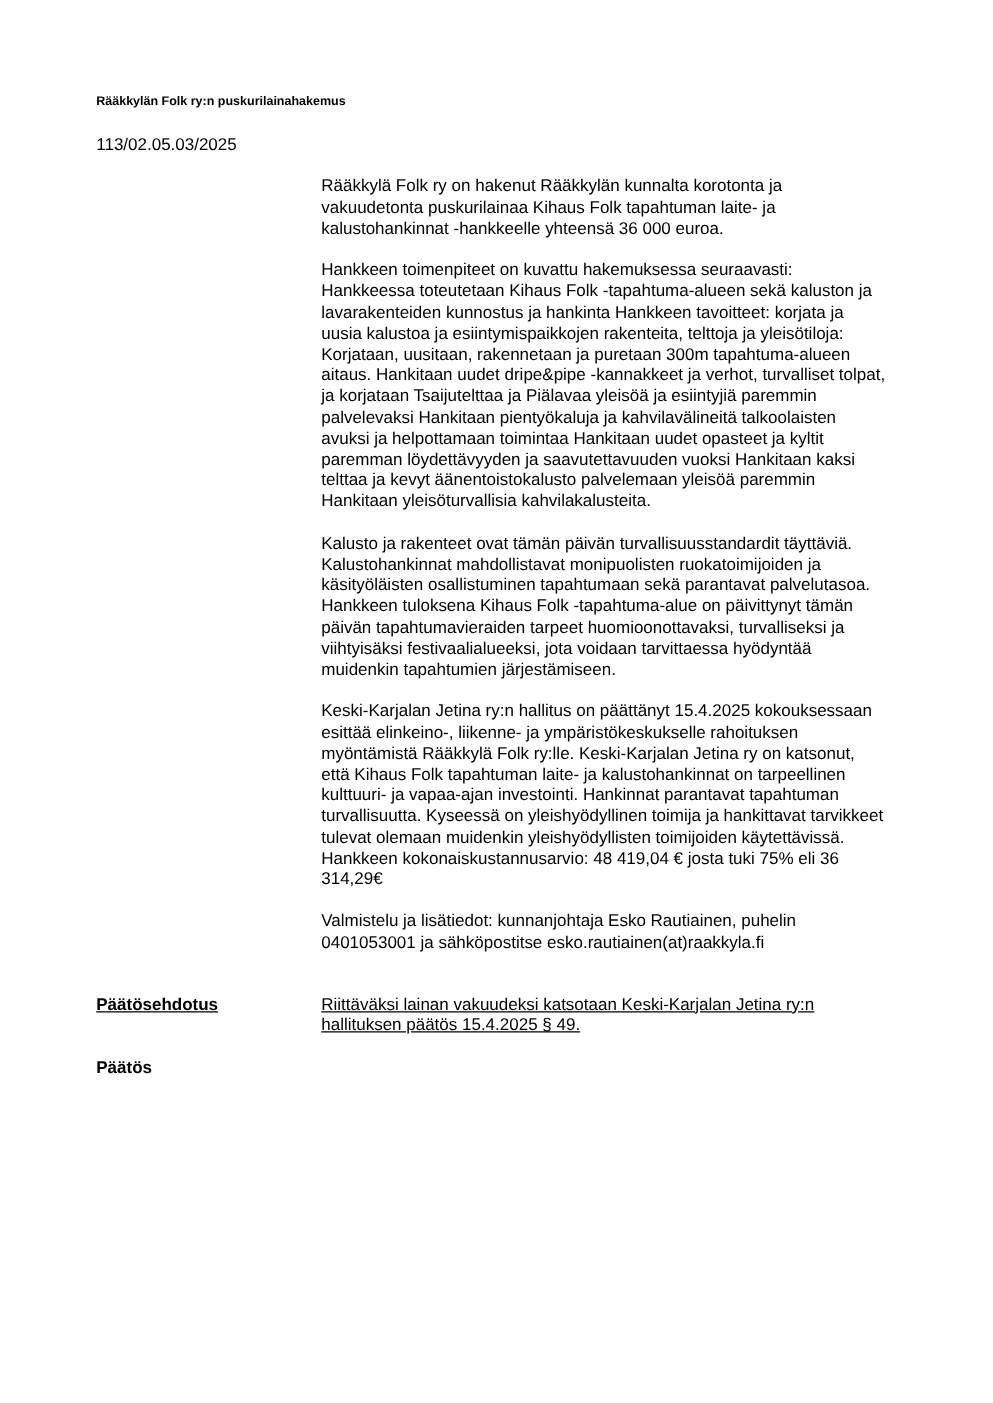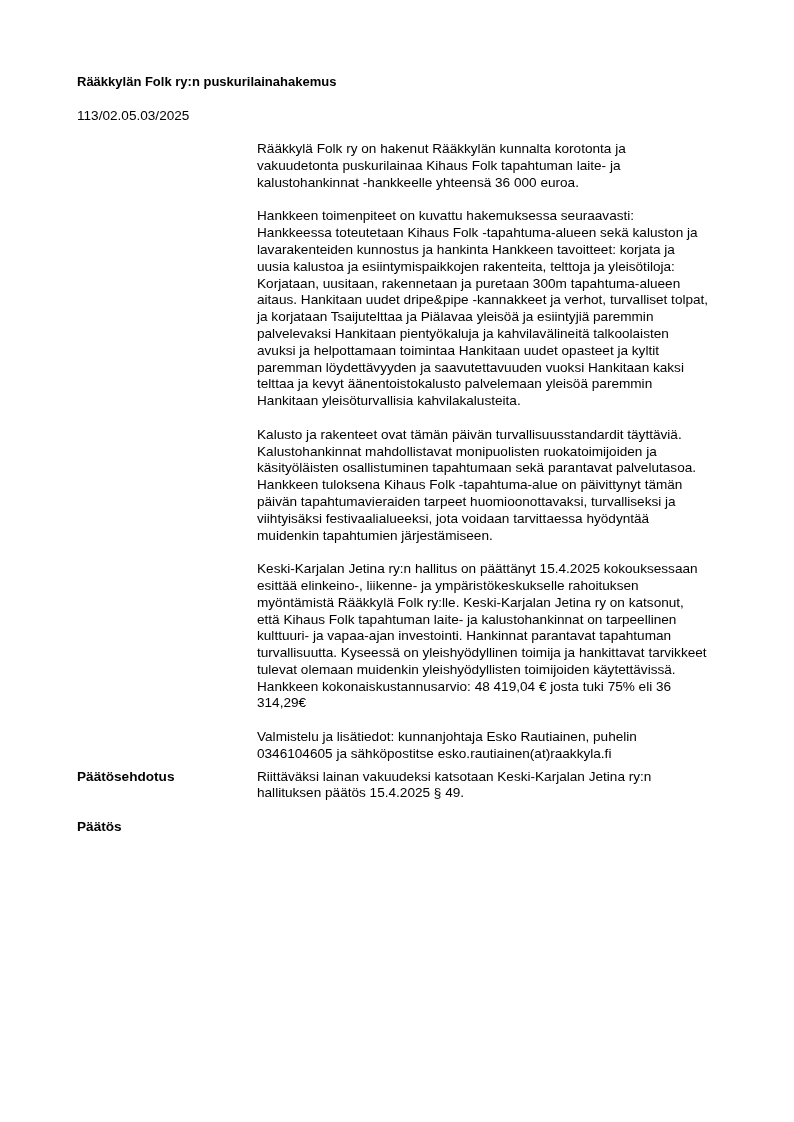--- a/index.html
+++ b/index.html
@@ -18,21 +18,21 @@
       line-height: 16.8px;
     }
     .page {
       position: absolute;
       left: 77px;
       top: 74px;
       width: 670px;
     }
     .title {
       font-weight: bold;
-      font-size: 13px;
+      font-size: 10px;
       line-height: 16.8px;
       margin: 0;
     }
     .meta {
       margin-top: 16.8px;
     }
     .meta div { margin: 0; }
     .row {
       display: flex;
       flex-direction: row;
@@ -46,21 +46,21 @@
     .row-body {
       width: 490px;
       flex: 0 0 490px;
     }
     .row-body p {
       margin: 0 0 16.8px 0;
       white-space: pre-line;
     }
     .row-body p:last-child { margin-bottom: 0; }
     .section-intro { margin-top: 16.8px; }
-    .section-proposal { margin-top: 6px; }
+    .section-proposal { margin-top: 33px; text-decoration: underline; }
     .section-decision { margin-top: 16.8px; }
   </style>
 </head>
 <body>
 
 <div class="page">
   <h1 class="title">Rääkkylän Folk ry:n puskurilainahakemus</h1>
 
   <div class="meta">
     <div>113/02.05.03/2025</div>
@@ -94,21 +94,21 @@
       <p>Keski-Karjalan Jetina ry:n hallitus on päättänyt 15.4.2025 kokouksessaan
 esittää elinkeino-, liikenne- ja ympäristökeskukselle rahoituksen
 myöntämistä Rääkkylä Folk ry:lle. Keski-Karjalan Jetina ry on katsonut,
 että Kihaus Folk tapahtuman laite- ja kalustohankinnat on tarpeellinen
 kulttuuri- ja vapaa-ajan investointi. Hankinnat parantavat tapahtuman
 turvallisuutta. Kyseessä on yleishyödyllinen toimija ja hankittavat tarvikkeet
 tulevat olemaan muidenkin yleishyödyllisten toimijoiden käytettävissä.
 Hankkeen kokonaiskustannusarvio: 48 419,04 € josta tuki 75% eli 36
 314,29€</p>
       <p>Valmistelu ja lisätiedot: kunnanjohtaja Esko Rautiainen, puhelin
-0346104605 ja sähköpostitse esko.rautiainen(at)raakkyla.fi</p>
+0401053001 ja sähköpostitse esko.rautiainen(at)raakkyla.fi</p>
     </div>
   </div>
 
   <div class="row section-proposal">
     <div class="row-label">Päätösehdotus</div>
     <div class="row-body">
       <p>Riittäväksi lainan vakuudeksi katsotaan Keski-Karjalan Jetina ry:n
 hallituksen päätös 15.4.2025 § 49.</p>
     </div>
   </div>

